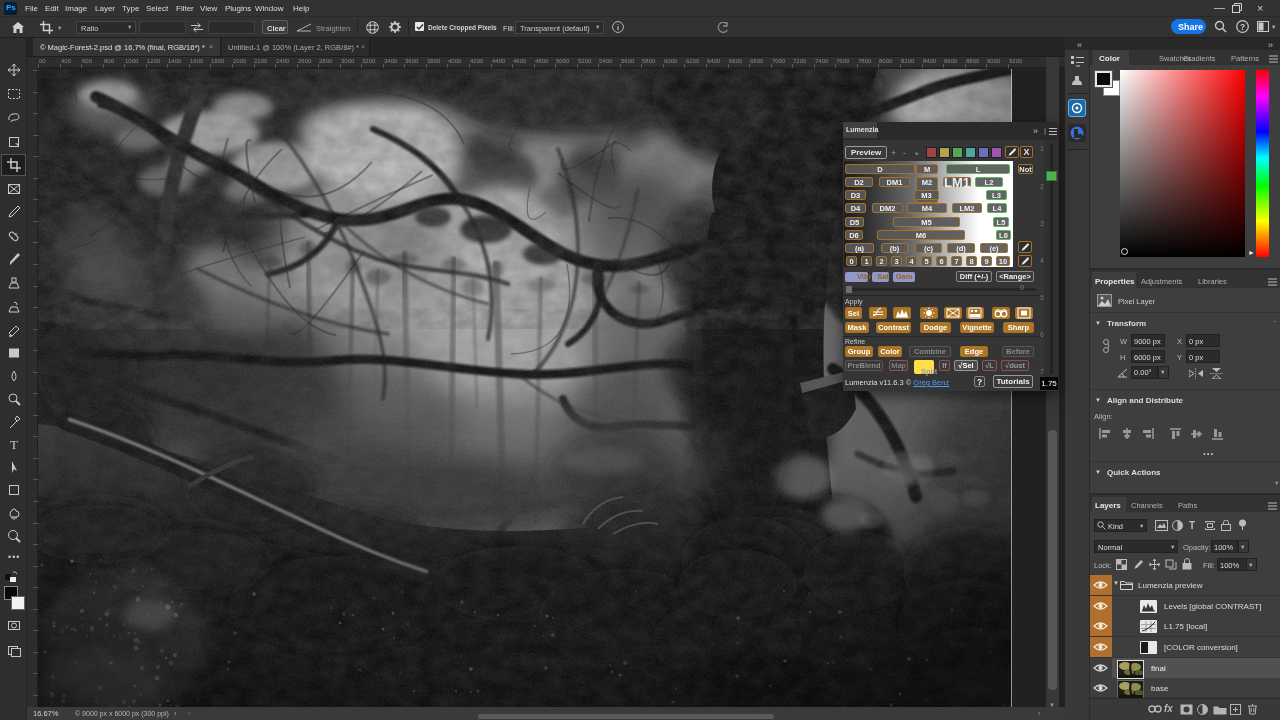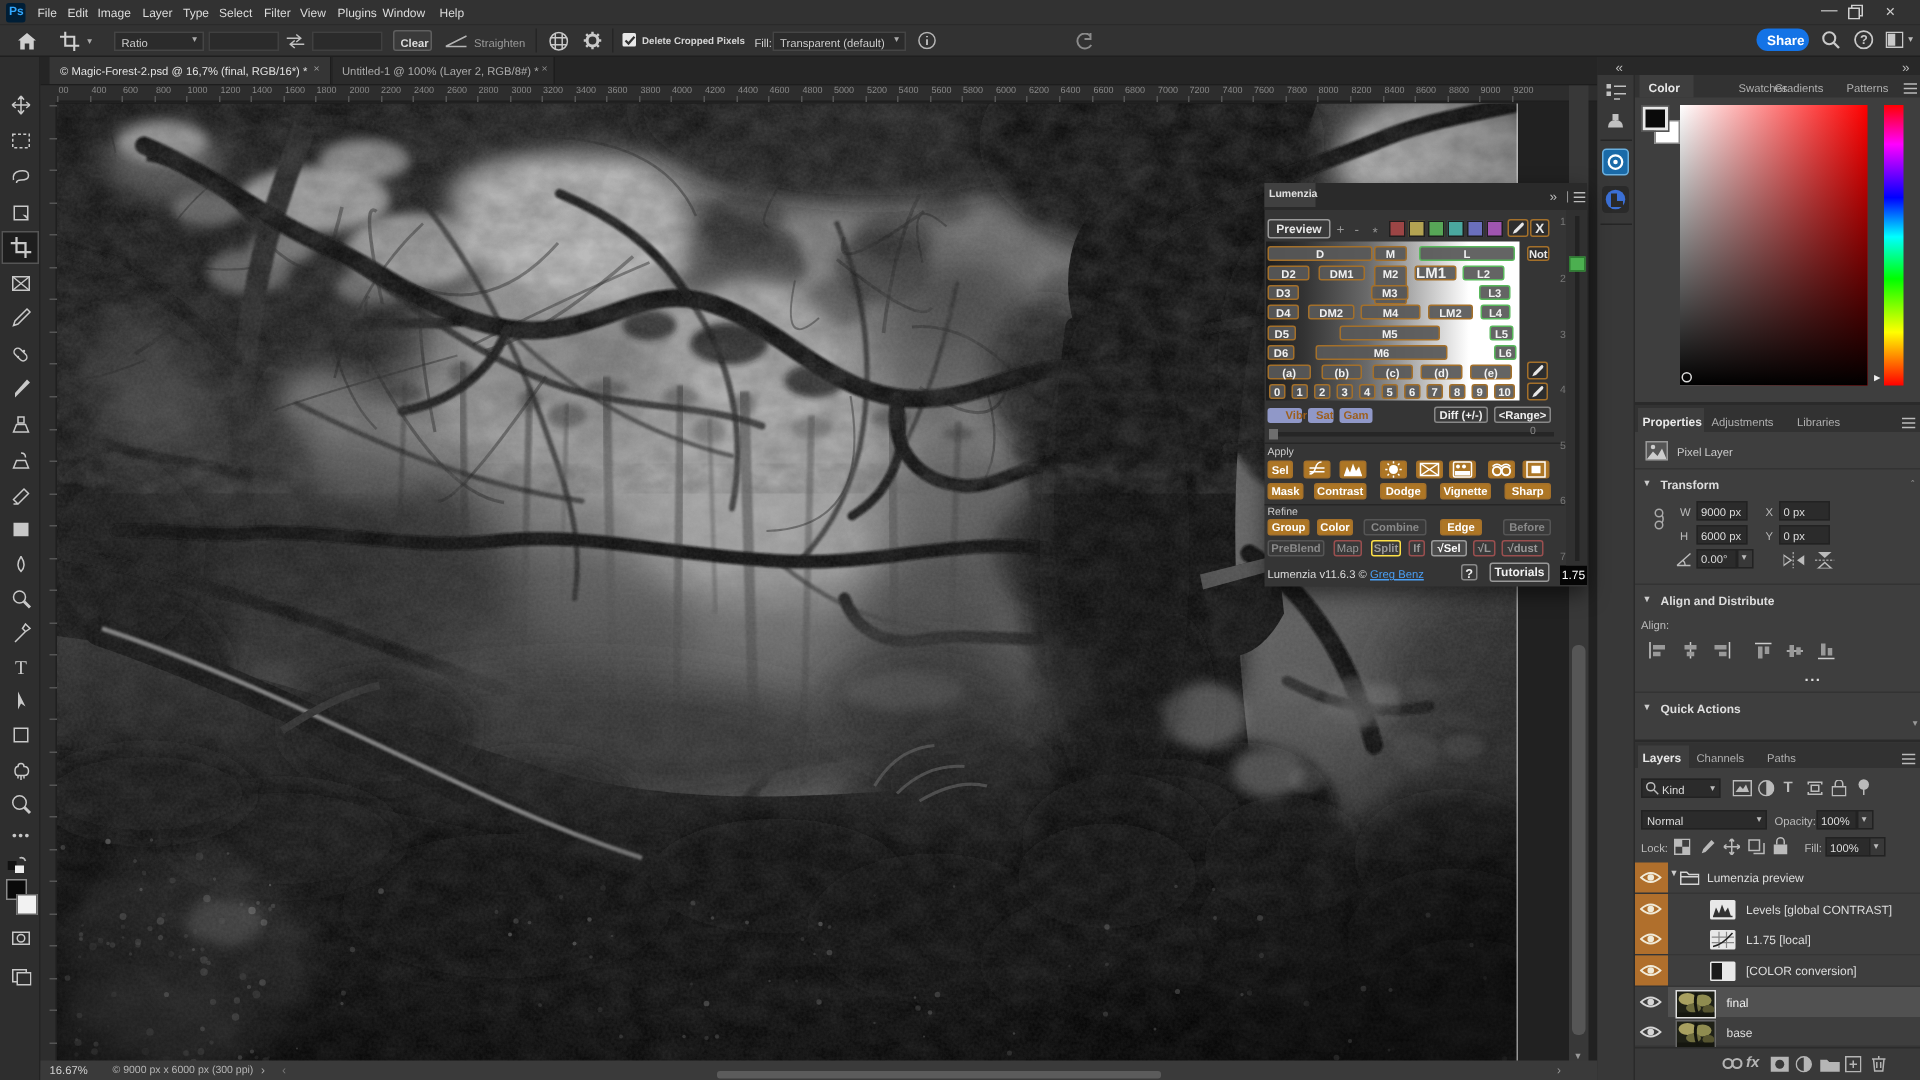--- a/index.html
+++ b/index.html
@@ -1128,21 +1128,21 @@
       <path d="M8.5 1.5 Q9.5 2.5 8.5 3.5 L4 8 L1.5 8.8 L2.5 6.5 L7 2 Q7.8 1 8.5 1.5 Z" fill="#e8e8e8"></path>
     </svg>
 <div class="ab" style="left:1020px;top:146px;width:13px;height:12px;background:#2e2e2e;border:1px solid #a4702a;border-radius:2px;color:#e8e8e8;font-size:9px;font-weight:bold;text-align:center;line-height:11px;">X</div>
 <div class="ab" style="left:844px;top:161px;width:169px;height:106px;background:linear-gradient(to right,#1e1e1e 0%,#333 15%,#6a6a6a 40%,#b5b5b5 60%,#fff 80%);"></div>
 <div class="ab" style="left:845px;top:164px;width:70px;height:10px;background:rgba(88,88,88,0.93);border:1px solid #a4702a;border-radius:2px;color:#f0f0f0;font-size:7.5px;font-weight:bold;text-align:center;line-height:9px;">D</div>
 <div class="ab" style="left:916px;top:164px;width:22px;height:10px;background:rgba(88,88,88,0.93);border:1px solid #a4702a;border-radius:2px;color:#f0f0f0;font-size:7.5px;font-weight:bold;text-align:center;line-height:9px;">M</div>
 <div class="ab" style="left:946px;top:164px;width:64px;height:10px;background:rgba(88,88,88,0.93);border:1px solid #59b85c;border-radius:2px;color:#f0f0f0;font-size:7.5px;font-weight:bold;text-align:center;line-height:9px;">L</div>
 <div class="ab" style="left:845px;top:177px;width:28px;height:10px;background:rgba(88,88,88,0.93);border:1px solid #a4702a;border-radius:2px;color:#f0f0f0;font-size:7.5px;font-weight:bold;text-align:center;line-height:9px;">D2</div>
 <div class="ab" style="left:879px;top:177px;width:31px;height:10px;background:rgba(88,88,88,0.93);border:1px solid #a4702a;border-radius:2px;color:#f0f0f0;font-size:7.5px;font-weight:bold;text-align:center;line-height:9px;">DM1</div>
 <div class="ab" style="left:916px;top:177px;width:22px;height:26px;background:rgba(88,88,88,0.93);border:1px solid #a4702a;border-radius:2px;color:#f0f0f0;font-size:7.5px;font-weight:bold;text-align:center;line-height:9px;">M2</div>
-<div class="ab" style="left:943px;top:177px;width:28px;height:10px;background:rgba(88,88,88,0.93);border:1px solid #a4702a;border-radius:2px;color:#f0f0f0;font-size:10px;font-weight:bold;text-align:left;line-height:9px;">LM1</div>
+<div class="ab" style="left:943px;top:177px;width:28px;height:10px;background:rgba(88,88,88,0.93);border:1px solid #a4702a;border-radius:2px;color:#f0f0f0;font-size:13px;font-weight:bold;text-align:left;line-height:9px;">LM1</div>
 <div class="ab" style="left:975px;top:177px;width:28px;height:10px;background:rgba(88,88,88,0.93);border:1px solid #59b85c;border-radius:2px;color:#f0f0f0;font-size:7.5px;font-weight:bold;text-align:center;line-height:9px;">L2</div>
 <div class="ab" style="left:845px;top:190px;width:21px;height:10px;background:rgba(88,88,88,0.93);border:1px solid #a4702a;border-radius:2px;color:#f0f0f0;font-size:7.5px;font-weight:bold;text-align:center;line-height:9px;">D3</div>
 <div class="ab" style="left:914px;top:190px;width:25px;height:10px;background:rgba(88,88,88,0.93);border:1px solid #a4702a;border-radius:2px;color:#f0f0f0;font-size:7.5px;font-weight:bold;text-align:center;line-height:9px;">M3</div>
 <div class="ab" style="left:986px;top:190px;width:21px;height:10px;background:rgba(88,88,88,0.93);border:1px solid #59b85c;border-radius:2px;color:#f0f0f0;font-size:7.5px;font-weight:bold;text-align:center;line-height:9px;">L3</div>
 <div class="ab" style="left:845px;top:203px;width:21px;height:10px;background:rgba(88,88,88,0.93);border:1px solid #a4702a;border-radius:2px;color:#f0f0f0;font-size:7.5px;font-weight:bold;text-align:center;line-height:9px;">D4</div>
 <div class="ab" style="left:872px;top:203px;width:31px;height:10px;background:rgba(88,88,88,0.93);border:1px solid #a4702a;border-radius:2px;color:#f0f0f0;font-size:7.5px;font-weight:bold;text-align:center;line-height:9px;">DM2</div>
 <div class="ab" style="left:907px;top:203px;width:40px;height:10px;background:rgba(88,88,88,0.93);border:1px solid #a4702a;border-radius:2px;color:#f0f0f0;font-size:7.5px;font-weight:bold;text-align:center;line-height:9px;">M4</div>
 <div class="ab" style="left:952px;top:203px;width:30px;height:10px;background:rgba(88,88,88,0.93);border:1px solid #a4702a;border-radius:2px;color:#f0f0f0;font-size:7.5px;font-weight:bold;text-align:center;line-height:9px;">LM2</div>
 <div class="ab" style="left:987px;top:203px;width:20px;height:10px;background:rgba(88,88,88,0.93);border:1px solid #59b85c;border-radius:2px;color:#f0f0f0;font-size:7.5px;font-weight:bold;text-align:center;line-height:9px;">L4</div>
 <div class="ab" style="left:845px;top:217px;width:19px;height:10px;background:rgba(88,88,88,0.93);border:1px solid #a4702a;border-radius:2px;color:#f0f0f0;font-size:7.5px;font-weight:bold;text-align:center;line-height:9px;">D5</div>
@@ -1231,21 +1231,21 @@
 <div class="ab" style="left:1003px;top:322px;width:31px;height:11px;background:#ad7625;border:1px solid #a4702a;border-radius:2px;color:#fff;font-size:7.5px;font-weight:bold;text-align:center;line-height:10px;">Sharp</div>
 <div class="ab" style="left:843px;top:336px;width:200px;height:1px;background:#262626;"></div>
 <div class="tx" style="left:845px;top:338px;font-size:7px;color:#ccc;">Refine</div>
 <div class="ab" style="left:845px;top:346px;width:28px;height:11px;background:#ad7625;border:1px solid #a4702a;border-radius:2px;color:#fff;font-size:7.5px;font-weight:bold;text-align:center;line-height:10px;">Group</div>
 <div class="ab" style="left:878px;top:346px;width:24px;height:11px;background:#ad7625;border:1px solid #a4702a;border-radius:2px;color:#fff;font-size:7.5px;font-weight:bold;text-align:center;line-height:10px;">Color</div>
 <div class="ab" style="left:909px;top:346px;width:42px;height:11px;background:#3a3a3a;border:1px solid #555;border-radius:2px;color:#8a8a8a;font-size:7.5px;font-weight:bold;text-align:center;line-height:10px;">Combine</div>
 <div class="ab" style="left:960px;top:346px;width:28px;height:11px;background:#ad7625;border:1px solid #a4702a;border-radius:2px;color:#fff;font-size:7.5px;font-weight:bold;text-align:center;line-height:10px;">Edge</div>
 <div class="ab" style="left:1002px;top:346px;width:32px;height:11px;background:#3a3a3a;border:1px solid #555;border-radius:2px;color:#8a8a8a;font-size:7.5px;font-weight:bold;text-align:center;line-height:10px;">Before</div>
 <div class="ab" style="left:845px;top:360px;width:38px;height:11px;background:#3a3a3a;border:1px solid #555;border-radius:2px;color:#8a8a8a;font-size:7.5px;font-weight:bold;text-align:center;line-height:10px;">PreBlend</div>
 <div class="ab" style="left:889px;top:360px;width:19px;height:11px;background:#3a3a3a;border:1px solid #9a4f4f;border-radius:2px;color:#9a9a9a;font-size:7.5px;font-weight:normal;text-align:center;line-height:10px;">Map</div>
-<div class="ab" style="left:914px;top:360px;width:20px;height:11px;background:#3a3a3a;border:1px solid #fde047;border-radius:2px;color:#9a9a9a;font-size:7.5px;font-weight:bold;text-align:center;line-height:10px;">Split</div>
+<div class="ab" style="left:914px;top:360px;width:20px;height:11px;background:#3a3a3a;border:7px solid #fde047;border-radius:2px;color:#9a9a9a;font-size:7.5px;font-weight:bold;text-align:center;line-height:10px;">Split</div>
 <div class="ab" style="left:939px;top:360px;width:11px;height:11px;background:#3a3a3a;border:1px solid #9a4f4f;border-radius:2px;color:#9a9a9a;font-size:7.5px;font-weight:bold;text-align:center;line-height:10px;">If</div>
 <div class="ab" style="left:954px;top:360px;width:24px;height:11px;background:#4a4a4a;border:1px solid #999;border-radius:2px;color:#fff;font-size:7.5px;font-weight:bold;text-align:center;line-height:10px;">√Sel</div>
 <div class="ab" style="left:982px;top:360px;width:15px;height:11px;background:#3a3a3a;border:1px solid #9a4f4f;border-radius:2px;color:#9a9a9a;font-size:7.5px;font-weight:bold;text-align:center;line-height:10px;">√L</div>
 <div class="ab" style="left:1001px;top:360px;width:28px;height:11px;background:#3a3a3a;border:1px solid #9a4f4f;border-radius:2px;color:#9a9a9a;font-size:7.5px;font-weight:bold;text-align:center;line-height:10px;">√dust</div>
 <div class="tx" style="left:845px;top:378px;font-size:7.5px;color:#ddd;">Lumenzia v11.6.3 © <span style="color:#4a9ff5;text-decoration:underline;">Greg Benz</span></div>
 <div class="ab" style="left:974px;top:376px;width:11px;height:11px;background:#3a3a3a;border:1px solid #888;border-radius:2px;color:#eee;font-size:8.5px;font-weight:bold;text-align:center;line-height:10px;">?</div>
 <div class="ab" style="left:993px;top:375px;width:40px;height:13px;background:#3a3a3a;border:1px solid #999;border-radius:2px;color:#f0f0f0;font-size:8px;font-weight:bold;text-align:center;line-height:12px;">Tutorials</div>
 <div class="ab" style="left:1040px;top:377px;width:18px;height:13px;background:#050505;color:#fff;font-size:8px;text-align:center;line-height:13px;">1.75</div>
 <div class="ab" style="left:1044px;top:140px;width:14px;height:237px;background:#303030;"></div>
 <div class="ab" style="left:1050px;top:144px;width:3px;height:230px;background:#222;"></div>

